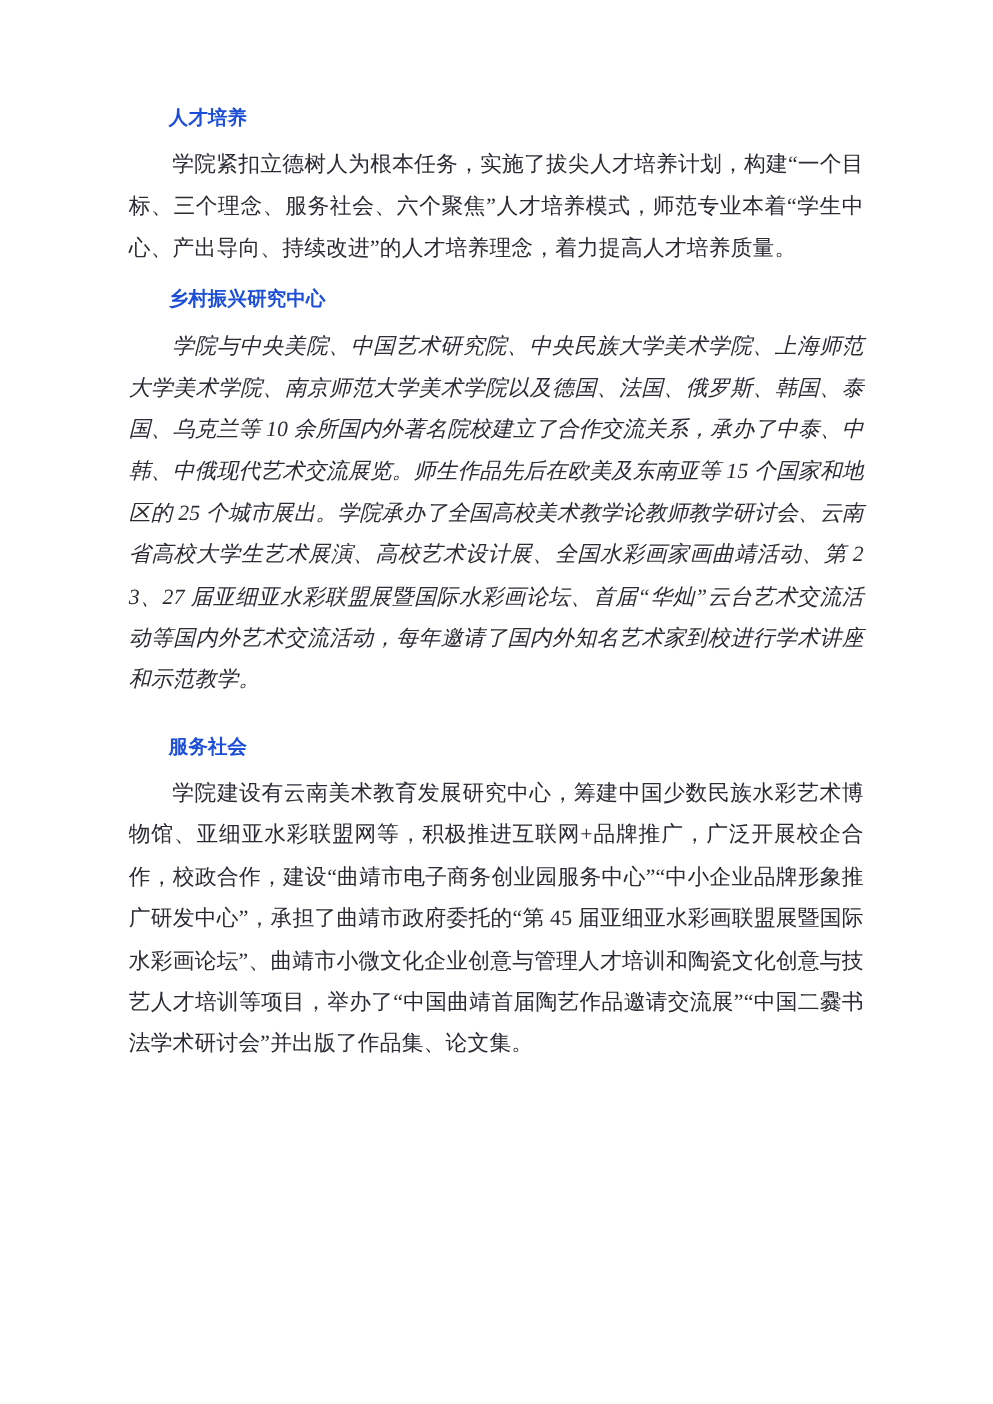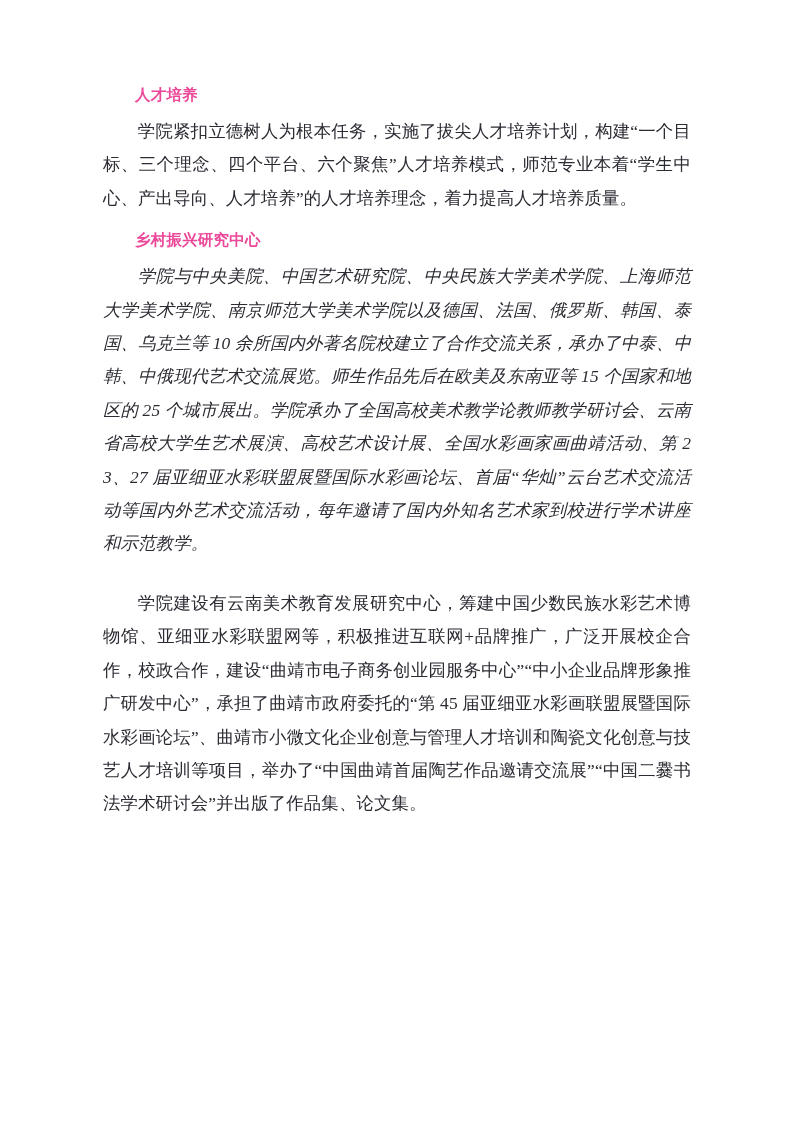--- a/index.html
+++ b/index.html
@@ -28,21 +28,21 @@
     left: 103px;
     top: 84px;
     width: 588px;
   }
 
   .section-heading {
     font-family: "Liberation Sans", "DejaVu Sans", sans-serif;
     font-weight: bold;
     font-size: 15.5px;
     line-height: 22px;
-    color: #ec4899;
+    color: #1d4ed8;
     margin: 0 0 9px 0;
     padding-left: 32px;
     letter-spacing: 0.2px;
     white-space: nowrap;
   }
 
   .section:not(:first-child) .section-heading {
     margin-top: 14px;
   }
 
@@ -70,31 +70,32 @@
 </style>
 </head>
 <body>
 
 <div class="page">
   <div class="content">
 
     <div class="section sec-1">
       <h2 class="section-heading">人才培养</h2>
       <div class="section-body">
-        <p class="para">学院紧扣立德树人为根本任务，实施了拔尖人才培养计划，构建“一个目标、三个理念、四个平台、六个聚焦”人才培养模式，师范专业本着“学生中心、产出导向、人才培养”的人才培养理念，着力提高人才培养质量。</p>
+        <p class="para">学院紧扣立德树人为根本任务，实施了拔尖人才培养计划，构建“一个目标、三个理念、服务社会、六个聚焦”人才培养模式，师范专业本着“学生中心、产出导向、持续改进”的人才培养理念，着力提高人才培养质量。</p>
       </div>
     </div>
 
     <div class="section sec-2">
       <h2 class="section-heading">乡村振兴研究中心</h2>
       <div class="section-body">
         <p class="para">学院与中央美院、中国艺术研究院、中央民族大学美术学院、上海师范大学美术学院、南京师范大学美术学院以及德国、法国、俄罗斯、韩国、泰国、乌克兰等 10 余所国内外著名院校建立了合作交流关系，承办了中泰、中韩、中俄现代艺术交流展览。师生作品先后在欧美及东南亚等 15 个国家和地区的 25 个城市展出。学院承办了全国高校美术教学论教师教学研讨会、云南省高校大学生艺术展演、高校艺术设计展、全国水彩画家画曲靖活动、第 23、27 届亚细亚水彩联盟展暨国际水彩画论坛、首届“华灿”云台艺术交流活动等国内外艺术交流活动，每年邀请了国内外知名艺术家到校进行学术讲座和示范教学。</p>
       </div>
     </div>
 
     <div class="section sec-3">
+      <h2 class="section-heading">服务社会</h2>
       <div class="section-body">
         <p class="para">学院建设有云南美术教育发展研究中心，筹建中国少数民族水彩艺术博物馆、亚细亚水彩联盟网等，积极推进互联网+品牌推广，广泛开展校企合作，校政合作，建设“曲靖市电子商务创业园服务中心”“中小企业品牌形象推广研发中心”，承担了曲靖市政府委托的“第 45 届亚细亚水彩画联盟展暨国际水彩画论坛”、曲靖市小微文化企业创意与管理人才培训和陶瓷文化创意与技艺人才培训等项目，举办了“中国曲靖首届陶艺作品邀请交流展”“中国二爨书法学术研讨会”并出版了作品集、论文集。</p>
       </div>
     </div>
 
   </div>
 </div>
 
 </body></html>

